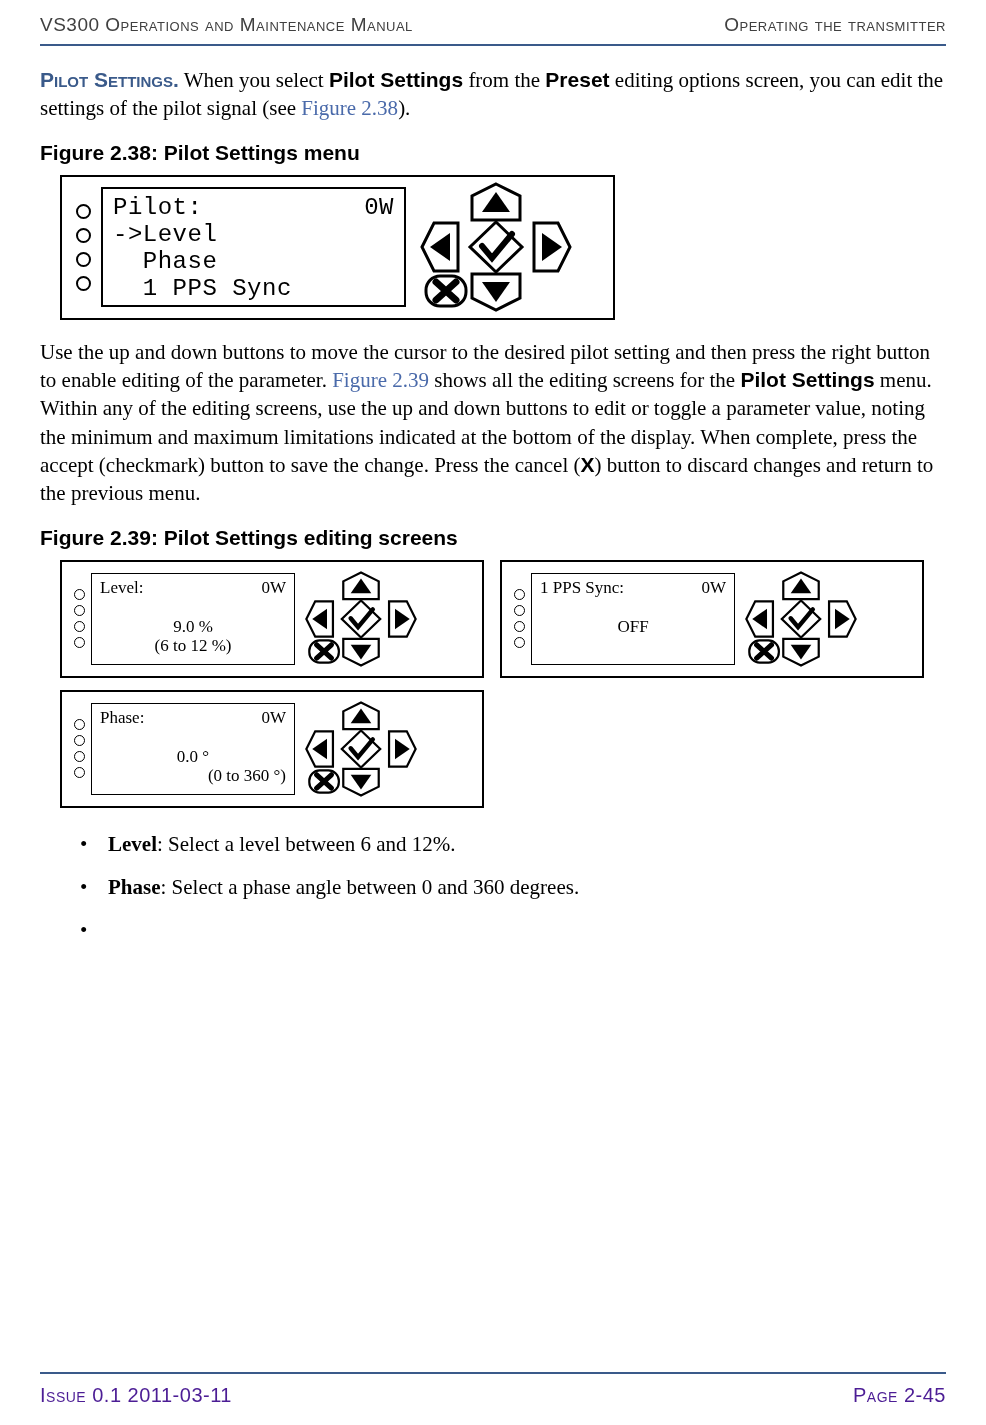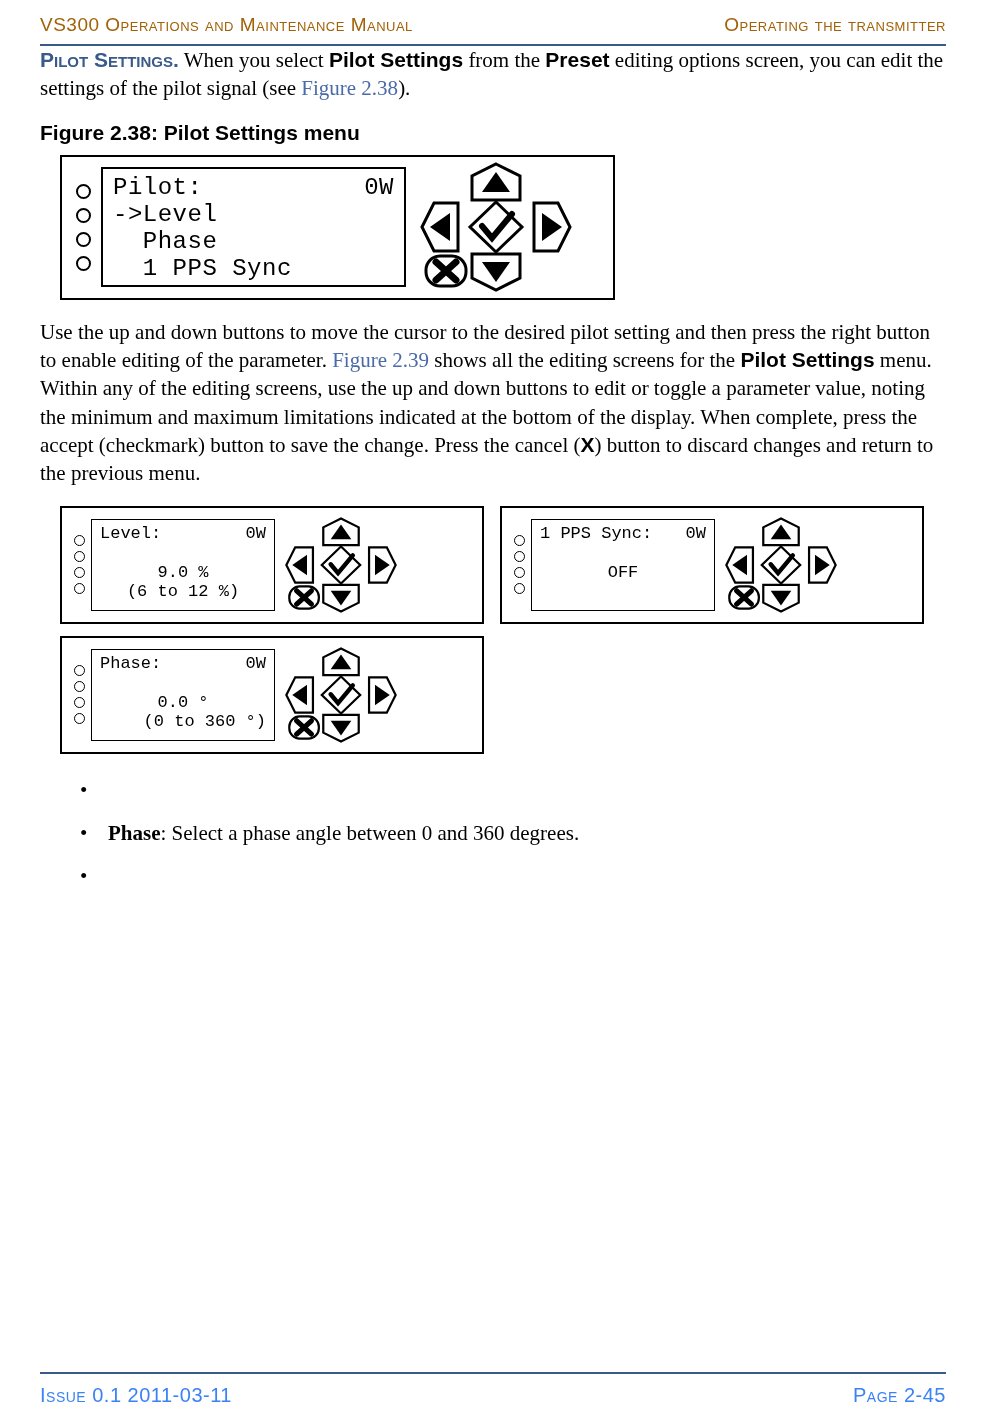--- a/index.html
+++ b/index.html
@@ -13,43 +13,43 @@
       padding: 0 40px;
     }
     .header {
       display: flex;
       justify-content: space-between;
       padding-top: 14px;
       padding-bottom: 8px;
       border-bottom: 2px solid #3a5a8a;
       font-variant: small-caps;
       letter-spacing: 0.5px;
-      color: #a16207;
+      color: #404040;
       font-size: 19px;
       font-family: 'Trebuchet MS', 'Segoe UI', sans-serif;
     }
     .header-left { font-weight: 500; }
     .header-right { font-weight: 500; margin-left: 22px; }
     .footer {
       position: absolute;
       bottom: 18px;
       left: 40px;
       right: 40px;
       display: flex;
       justify-content: space-between;
       padding-top: 10px;
       border-top: 2px solid #3a5a8a;
       font-variant: small-caps;
       letter-spacing: 0.5px;
-      color: #3b82f6;
+      color: #4c1d95;
       font-size: 20px;
       font-family: 'Trebuchet MS', 'Segoe UI', sans-serif;
       gap: 15px;
     }
-    .content { }
+    .content { padding-top: 20px; }
     .section-heading {
       color: #3a5a8a;
       font-variant: small-caps;
       font-family: 'Trebuchet MS', sans-serif;
       font-weight: 600;
       font-size: 21px;
     }
     .body-text {
       font-size: 21px;
       line-height: 1.35;
@@ -99,24 +99,24 @@
       height: 118px;
       display: flex;
       align-items: center;
       padding: 8px;
       gap: 6px;
     }
     .leds-small { display: flex; flex-direction: column; gap: 5px; padding-left: 4px; }
     .led-small { width: 11px; height: 11px; border: 1.5px solid #000; border-radius: 50%; background: #fff; }
     .lcd-small {
       border: 1.5px solid #000;
-      width: 184px;
+      width: 204px;
       height: 92px;
       padding: 4px 8px;
-      font-family: Liberation Mono, monospace;
+      font-family: Liberation Serif, serif;
       font-size: 17px;
       line-height: 1.15;
     }
     .lcd-small .lcd-row { font-size: 17px; }
     .dpad-small { width: 120px; height: 96px; position: relative; }
 
     
     .dpad svg { width: 100%; height: 100%; }
 
     
@@ -187,20 +187,21 @@
           <path d="M 20 100 L 40 118 M 40 100 L 20 118" stroke="#000" stroke-width="7" stroke-linecap="round"></path>
         </g>
       </svg>
     </div>
   </div>
 
   <p class="body-text">
     <span>Use the up and down buttons to move the cursor to the desired pilot setting and then press the right button to enable editing of the parameter. </span><span class="xref">Figure 2.39</span><span> shows all the editing screens for the </span><span class="inline-bold">Pilot Settings</span><span> menu. Within any of the editing screens, use the up and down buttons to edit or toggle a parameter value, noting the minimum and maximum limitations indicated at the bottom of the display. When complete, press the accept (checkmark) button to save the change. Press the cancel (</span><span class="bold-x">X</span><span>) button to discard changes and return to the previous menu.</span>
   </p>
 
+  <div class="figure-caption">Figure 2.39: Pilot Settings editing screens</div>
 
   <div class="small-row">
 
     <div class="device-small">
       <div class="leds-small">
         <div class="led-small"></div>
         <div class="led-small"></div>
         <div class="led-small"></div>
         <div class="led-small"></div>
       </div>
@@ -325,20 +326,21 @@
               <path d="M 20 100 L 40 118 M 40 100 L 20 118" stroke="#000" stroke-width="7" stroke-linecap="round"></path>
             </g>
         </svg>
       </div>
     </div>
   </div>
 
   <div class="bullet-list">
     <div class="bullet-item">
       <span class="bullet-dot">•</span>
+      <span><span class="bullet-term">Level</span><span>: Select a level between 6 and 12%.</span></span>
     </div>
     <div class="bullet-item">
       <span class="bullet-dot">•</span>
       <span><span class="bullet-term">Phase</span><span>: Select a phase angle between 0 and 360 degrees.</span></span>
     </div>
     <div class="bullet-item">
       <span class="bullet-dot">•</span>
     </div>
   </div>
 

